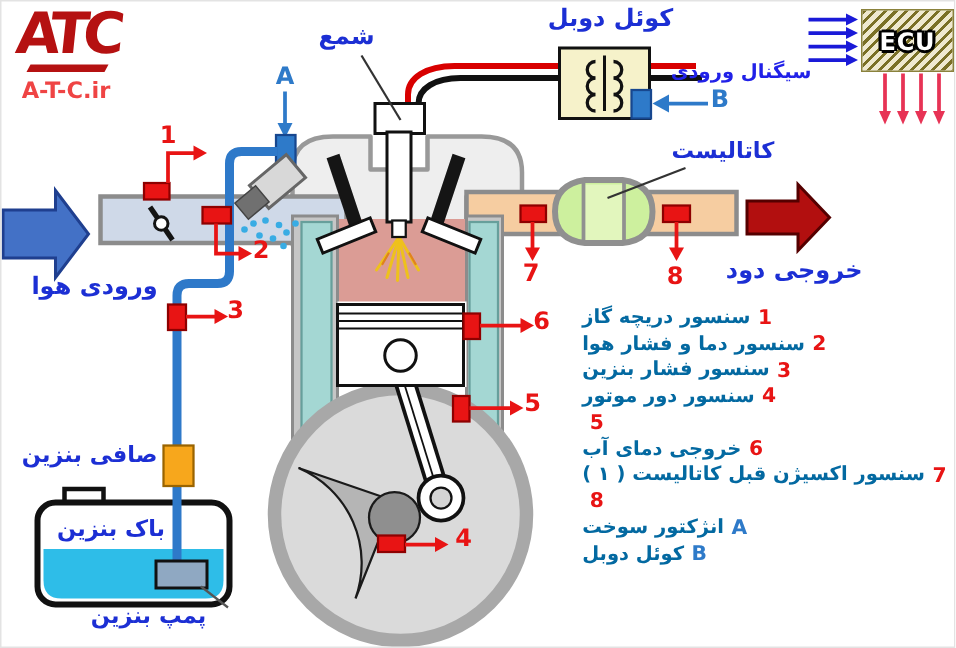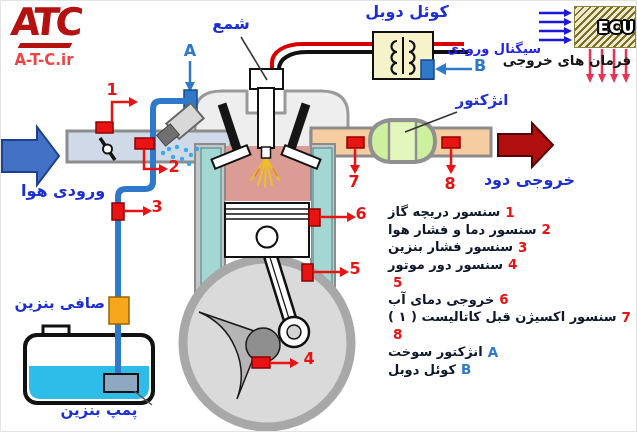--- a/index.html
+++ b/index.html
@@ -10,30 +10,30 @@
   .blab{color:#1c2fd4;font-weight:bold;font-size:15px;text-align:center;direction:rtl;white-space:nowrap;}
   .big{font-size:16px;}
   .inlab{color:#2121e8;font-weight:bold;font-size:13px;text-align:center;direction:rtl;white-space:nowrap;margin-top:26px;}
   .outlab{color:#141414;font-weight:bold;font-size:13.5px;text-align:center;direction:rtl;white-space:nowrap;}
   .mnum{color:#e81414;font-weight:bold;font-size:16px;width:18px;text-align:center;line-height:1;}
   .mletter{color:#2e7ac9;font-weight:bold;font-size:16px;width:18px;text-align:center;line-height:1;}
   .logo-brand{color:#b51111;font-weight:900;font-size:38px;letter-spacing:-4px;line-height:1;
               transform:skewX(-6deg);}
   .logo-bar{width:52px;height:5px;background:#b51111;transform:skewX(-28deg);}
   .logo-site{color:#ef4444;font-weight:900;font-size:15px;text-align:center;width:78px;}
-  .ecu-box{width:62px;height:42px;display:flex;align-items:center;justify-content:flex-end;
+  .ecu-box{width:62px;height:42px;display:flex;align-items:center;justify-content:center;
            background:repeating-linear-gradient(135deg,#7a7026 0 2px,#efe9cf 2px 5px);
            border:1px solid #8a823c;box-sizing:border-box;}
   .ecu-text{color:#fff;font-weight:bold;font-size:16px;letter-spacing:.5px;
             text-shadow:-2px -1px 0 #000,2px -1px 0 #000,-2px 1px 0 #000,2px 1px 0 #000,0 2px 0 #000,0 -2px 0 #000;}
   .legend{display:flex;flex-direction:column;align-items:flex-end;direction:rtl;}
   .lrow{display:flex;align-items:center;height:17.5px;direction:rtl;white-space:nowrap;}
   .lkey{color:#e81414;font-weight:bold;font-size:13.5px;margin-left:5px;}
   .lkey.letter{color:#2e7ac9;}
-  .ltext{color:#0f172a;font-weight:bold;font-size:13px;}
+  .ltext{color:#0369a1;font-weight:bold;font-size:13px;}
 </style>
 </head>
 <body>
 
 <div id="stage">
 
   <svg width="637" height="432" viewBox="0 0 637 432">
 
     <path d="M194,162 L194,113 Q194,90 221,90 L246,90 L246,112 L284,112 L284,90 L320,90 Q347,90 347,114 L347,130 L310,130 L310,152 L228,152 L228,162 Z" fill="#eeeeee" stroke="#999999" stroke-width="3" stroke-linejoin="round"></path>
 
@@ -240,27 +240,27 @@
   </div>
   <div class="abs logo-site" style="left:4px;top:50px;">A-T-C.ir</div>
 
   <div class="abs blab big" style="left:208px;top:13px;width:44px;">شمع</div>
   <div class="abs blab big" style="left:358px;top:1px;width:96px;">کوئل دوبل</div>
 
   <div class="abs ecu-box" style="left:573px;top:5px;">
     <span class="ecu-text">ECU</span>
   </div>
   <div class="abs inlab" style="left:450px;top:14px;width:90px;">سیگنال ورودی</div>
-  <div class="abs outlab" style="left:496px;top:51px;width:140px;">فرمان های خروجی</div>
 
   <div class="abs blab big" style="left:15px;top:180px;width:94px;">ورودی هوا</div>
   <div class="abs blab big" style="left:490px;top:169px;width:84px;">خروجی دود</div>
-  <div class="abs blab" style="left:430px;top:90px;width:102px;">انژکتور</div>
+  <div class="abs blab" style="left:430px;top:90px;width:102px;">کاتالیست</div>
 
   <div class="abs blab" style="left:14px;top:293px;width:90px;">صافی بنزین</div>
+  <div class="abs blab" style="left:32px;top:342px;width:82px;">باک بنزین</div>
   <div class="abs blab" style="left:50px;top:400px;width:96px;">پمپ بنزین</div>
 
   <div class="abs mnum" style="left:102px;top:81px;">1</div>
   <div class="abs mnum" style="left:164px;top:158px;">2</div>
   <div class="abs mnum" style="left:147px;top:198px;">3</div>
   <div class="abs mnum" style="left:299px;top:350px;">4</div>
   <div class="abs mnum" style="left:345px;top:260px;">5</div>
   <div class="abs mnum" style="left:351px;top:205px;">6</div>
   <div class="abs mnum" style="left:344px;top:173px;">7</div>
   <div class="abs mnum" style="left:440px;top:175px;">8</div>

